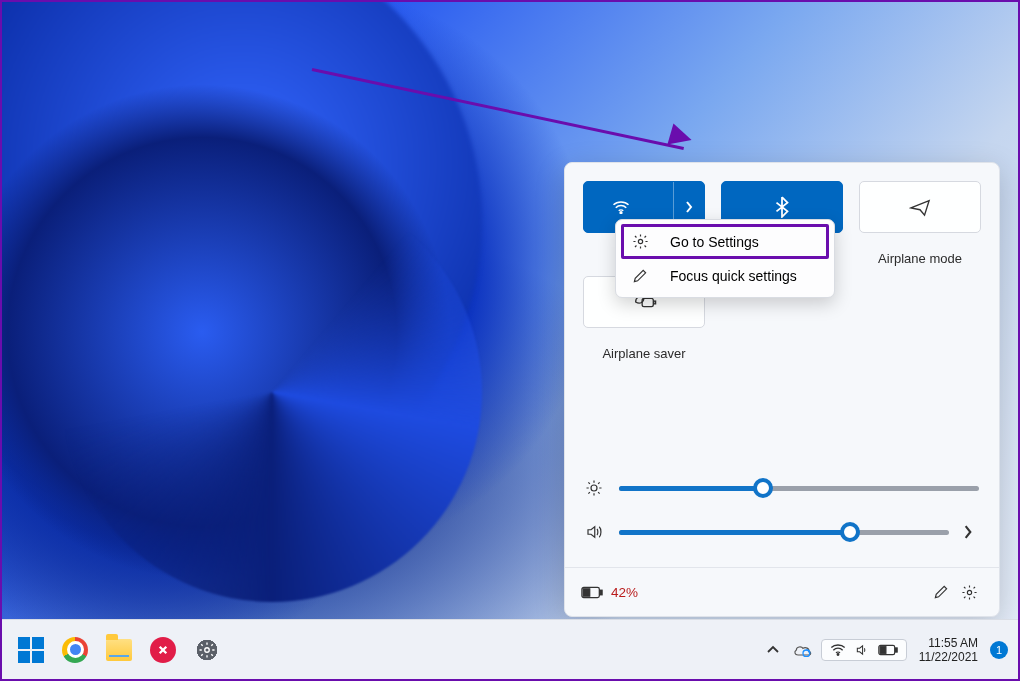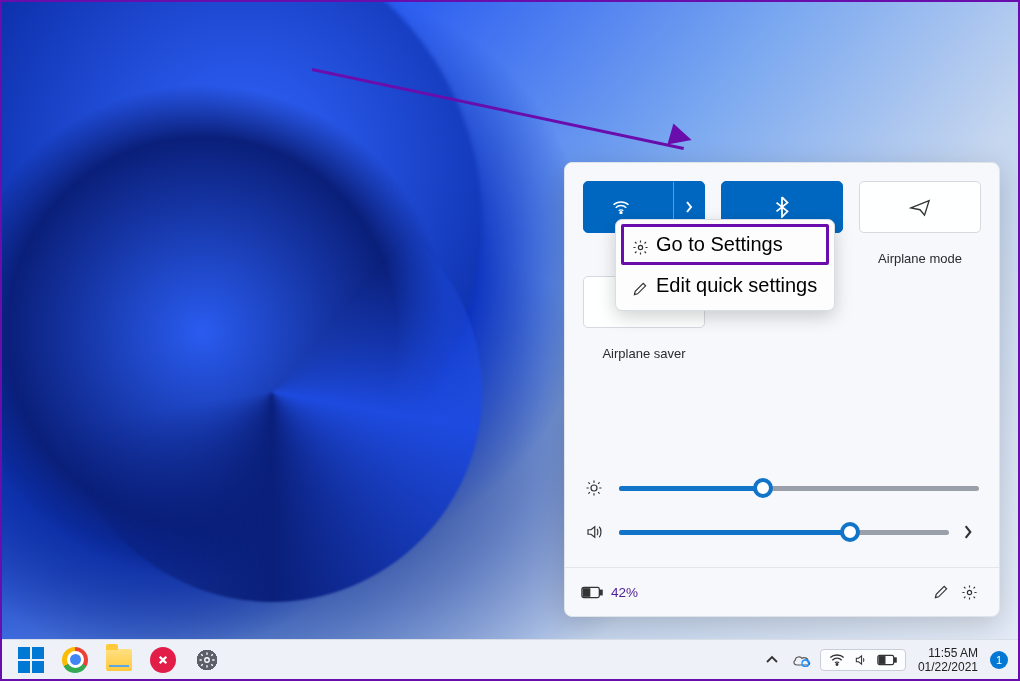--- a/index.html
+++ b/index.html
@@ -27,40 +27,40 @@
 .qs-tile { position:relative; }
 .qs-btn { height:52px; width:100%; border-radius:5px; border:1px solid #d6d9e0; background:#feffff; display:flex; align-items:center; justify-content:center; color:#333; cursor:pointer; }
 .qs-btn.active { background:#0067c0; border-color:#0067c0; color:#fff; }
 .qs-btn .chev { margin-left:auto; padding:0 10px; border-left:1px solid rgba(255,255,255,.35); height:100%; display:flex; align-items:center; }
 .qs-btn.wifi { justify-content:flex-start; padding-left:28px; }
 .qs-btn.wifi .ico { margin-right:14px; }
 .qs-label { text-align:center; font-size:13px; color:#2b2b2b; margin-top:18px; }
 
 
 .ctx-menu { position:absolute; left:50px; top:56px; width:220px; background:#fdfdfe; border:1px solid #d9dce2; border-radius:7px; box-shadow:0 6px 18px rgba(0,0,0,.18); z-index:5; padding:4px 5px; }
-.ctx-item { display:flex; align-items:flex-end; gap:7px; padding:9px 10px; font-size:20px; border-radius:4px; cursor:pointer; }
+.ctx-item { display:flex; align-items:flex-end; gap:21px; padding:9px 10px; font-size:14px; border-radius:4px; cursor:pointer; }
 .ctx-item .ico { width:18px; display:flex; justify-content:center; }
 .ctx-item.hl { border:3px solid #6a0dad; border-radius:2px; padding:6px 7px; }
 
 
 .sliders { margin-top:118px; }
 .slider-row { display:flex; align-items:center; gap:14px; margin:26px 2px; }
 .slider-row .ico { width:20px; text-align:center; color:#333; }
 .track { position:relative; flex:1; height:5px; background:#9aa0aa; border-radius:3px; }
 .fill { position:absolute; left:0; top:0; height:100%; background:#1174c8; border-radius:3px; }
 .thumb { position:absolute; top:50%; width:20px; height:20px; background:#fff; border:4px solid #1174c8; border-radius:50%; transform:translate(-50%,-50%); }
 .chev-r { width:16px; color:#333; }
 
 
-.qs-footer { display:flex; align-items:center; border-top:1px solid #e2e5eb; margin:6px -18px -10px; padding:10px 16px; font-size:13.5px; color:#4c1d95; }
+.qs-footer { display:flex; align-items:center; border-top:1px solid #e2e5eb; margin:6px -18px -10px; padding:10px 16px; font-size:13.5px; color:#b91c1c; }
 .qs-footer .sp { flex:1; }
 .qs-footer .ibtn { width:28px; height:28px; display:flex; align-items:center; justify-content:center; border-radius:4px; cursor:pointer; color:#333; }
 
 
-.taskbar { position:absolute; left:0; right:0; bottom:0; height:40px; background:#eef1f7; border-top:1px solid #d9dde5; display:flex; align-items:center; padding:0 10px; }
+.taskbar { position:absolute; left:0; right:0; bottom:0; height:60px; background:#eef1f7; border-top:1px solid #d9dde5; display:flex; align-items:center; padding:0 10px; }
 .taskbar .appicon { width:38px; height:38px; border-radius:4px; display:flex; align-items:center; justify-content:center; margin-right:6px; cursor:pointer; }
 .taskbar .spacer { flex:1; }
 .tray { display:flex; align-items:center; gap:6px; }
 .tray .ticon { width:24px; height:24px; display:flex; align-items:center; justify-content:center; color:#333; cursor:pointer; font-size:14px; }
 .tray-cluster { display:flex; align-items:center; gap:8px; padding:3px 8px; border:1px solid #c8cdd6; border-radius:4px; background:#fcfdfe; cursor:pointer; }
 .clock { text-align:right; font-size:12px; line-height:14px; margin-left:6px; color:#222; cursor:pointer; }
 .notif-badge { width:18px; height:18px; border-radius:50%; background:#0078d4; color:#fff; font-size:11px; display:flex; align-items:center; justify-content:center; margin-left:6px; cursor:pointer; }
 
 
 .start-ico{display:grid;grid-template-columns:12px 12px;grid-template-rows:12px 12px;gap:2px;}
@@ -155,21 +155,21 @@
           </svg>
       </span>
       <span>Go to Settings</span>
     </div>
     <div class="ctx-item">
       <span class="ico">
         <svg width="16" height="16" viewBox="0 0 20 20" fill="none" stroke="#333" stroke-width="1.5">
             <path d="M3 17 L4 13 L14 3 L17 6 L7 16 L3 17 Z"></path>
           </svg>
       </span>
-      <span>Edit quick settings</span>
+      <span>Focus quick settings</span>
     </div>
   </div>
 
   <div class="sliders">
     <div class="slider-row">
       <span class="ico">
         <svg width="18" height="18" viewBox="0 0 24 24" fill="none" stroke="#333" stroke-width="1.6">
             <circle cx="12" cy="12" r="4"></circle>
             <path d="M12 2v3M12 19v3M2 12h3M19 12h3M4.5 4.5l2 2M17.5 17.5l2 2M4.5 19.5l2-2M17.5 6.5l2-2"></path>
           </svg>
@@ -286,17 +286,17 @@
       <span>
           <svg width="20" height="12" viewBox="0 0 24 13" fill="none" stroke="#333" stroke-width="1.4">
             <rect x="1" y="1" width="19" height="11" rx="2"></rect>
             <rect x="2.5" y="2.5" width="7" height="8" fill="#333"></rect>
             <rect x="21" y="4" width="2" height="5" fill="#333"></rect>
           </svg>
         </span>
     </div>
     <div class="clock">
       <div>11:55 AM</div>
-      <div>01/22/2021</div>
+      <div>11/22/2021</div>
     </div>
     <div class="notif-badge">1</div>
   </div>
 </div>
 
 </body></html>

